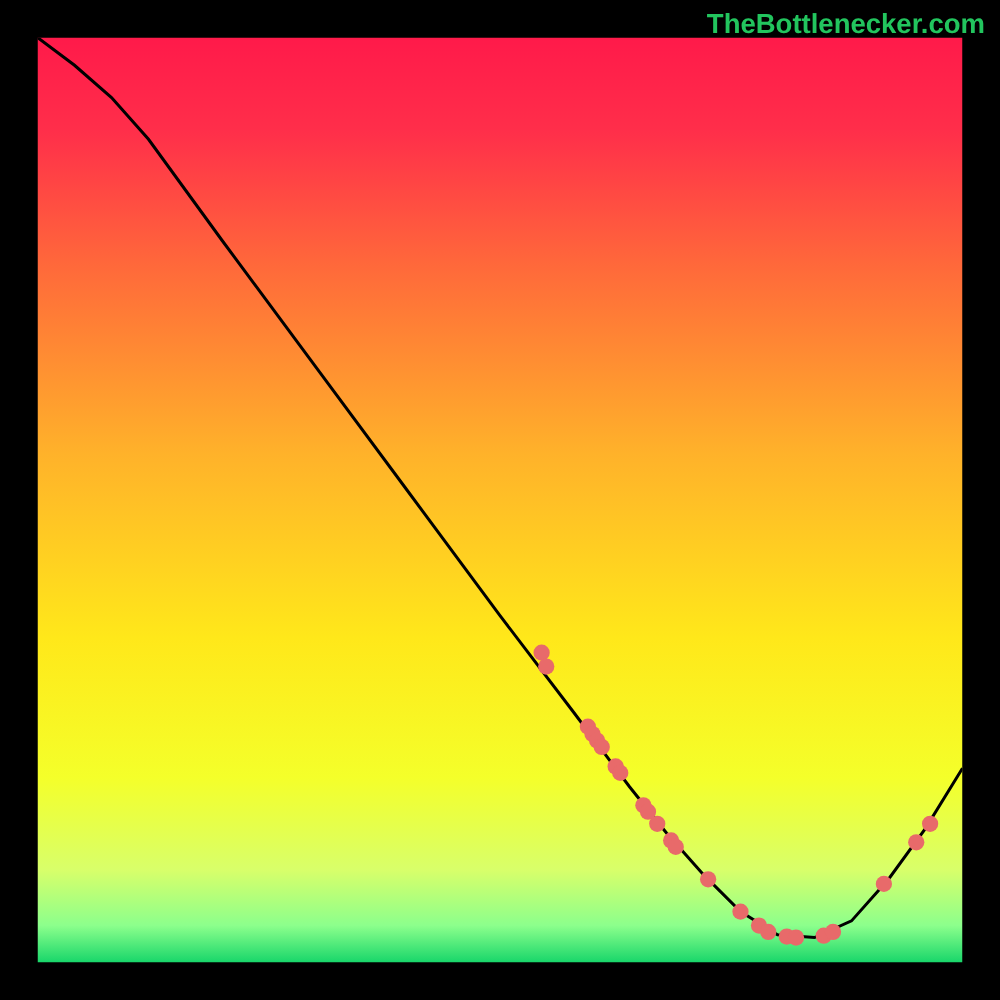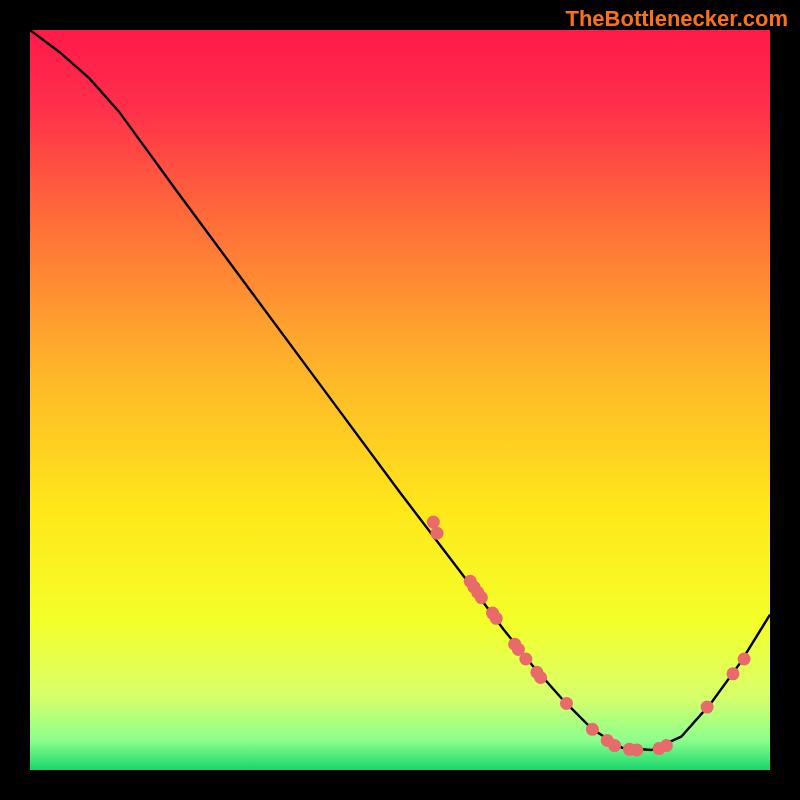--- a/index.html
+++ b/index.html
@@ -12,21 +12,21 @@
   }
   .wrap {
     position: relative;
     width: 800px;
     height: 800px;
   }
   .attribution {
     position: absolute;
     top: 6px;
     right: 12px;
-    color: #f97316;
+    color: #22c55e;
     font-size: 22px;
     font-weight: bold;
     z-index: 10;
   }
   .plot-area {
     position: absolute;
     left: 30px;
     top: 30px;
     width: 740px;
     height: 740px;

